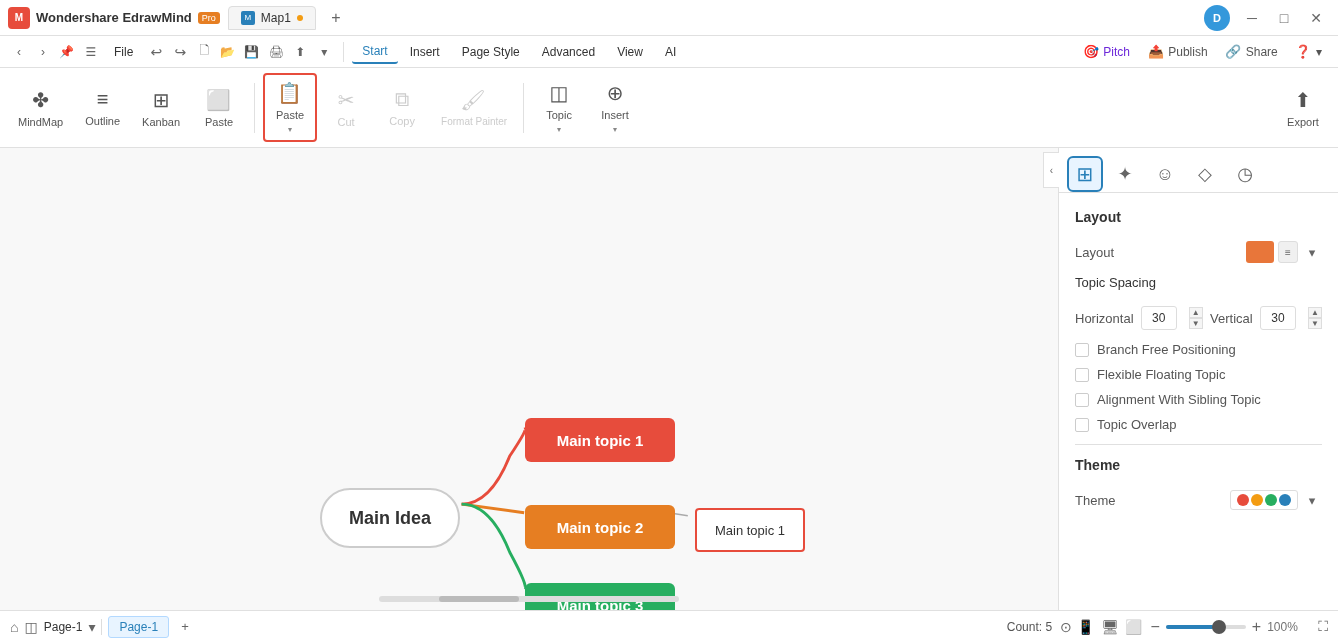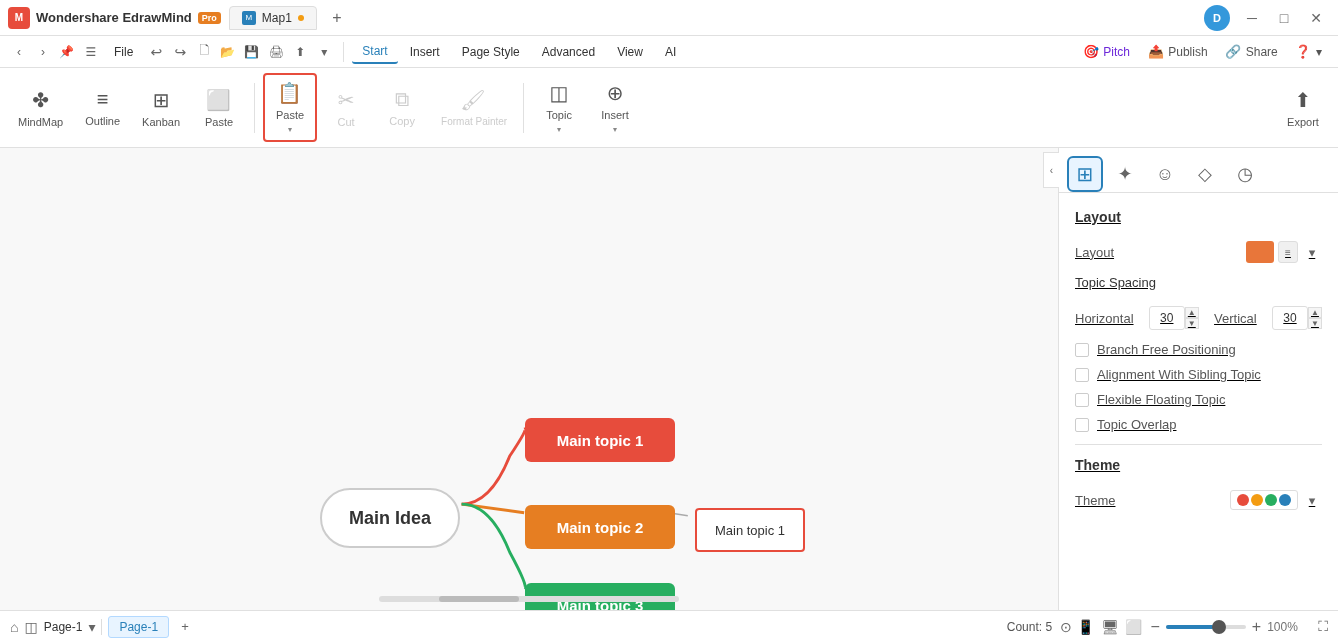--- a/index.html
+++ b/index.html
@@ -2,21 +2,21 @@
 <html><head>
   <meta charset="utf-8">
   <style>
     * { box-sizing: border-box; margin: 0; padding: 0; }
     body { font-family: 'Segoe UI', Arial, sans-serif; font-size: 13px; background: #f0f0f0; width: 1338px; height: 642px; overflow: hidden; display: flex; flex-direction: column; }
 
     
     .titlebar { height: 36px; background: #fff; display: flex; align-items: center; padding: 0 8px; border-bottom: 1px solid #e0e0e0; gap: 8px; }
     .titlebar-logo { display: flex; align-items: center; gap: 6px; font-size: 13px; font-weight: 600; color: #333; }
     .logo-icon { width: 22px; height: 22px; background: #e74c3c; border-radius: 4px; display: flex; align-items: center; justify-content: center; color: white; font-size: 10px; font-weight: bold; }
-    .pro-badge { background: #e67e22; color: white; font-size: 9px; padding: 1px 4px; border-radius: 3px; font-weight: bold; }
+    .pro-badge { background: #e67e22; color: white; font-size: 9px; padding: 1px 4px; border-radius: 3px; font-weight: normal; }
     .tab { display: flex; align-items: center; gap: 6px; padding: 4px 12px; background: #fff; border: 1px solid #ddd; border-radius: 4px 4px 0 0; font-size: 12px; color: #333; cursor: pointer; }
     .tab.active { background: #f5f5f5; }
     .tab-dot { width: 6px; height: 6px; background: #f39c12; border-radius: 50%; }
     .tab-icon { width: 14px; height: 14px; background: #2980b9; border-radius: 2px; display: flex; align-items: center; justify-content: center; color: white; font-size: 8px; }
     .add-tab { width: 24px; height: 24px; display: flex; align-items: center; justify-content: center; color: #666; cursor: pointer; font-size: 16px; }
     .titlebar-spacer { flex: 1; }
     .titlebar-user { width: 26px; height: 26px; background: #3498db; border-radius: 50%; display: flex; align-items: center; justify-content: center; color: white; font-size: 11px; font-weight: bold; }
     .titlebar-controls { display: flex; gap: 4px; }
     .title-btn { width: 28px; height: 28px; display: flex; align-items: center; justify-content: center; color: #666; cursor: pointer; font-size: 14px; border-radius: 3px; }
 
@@ -72,29 +72,29 @@
     .zoom-level { font-size: 12px; color: #737373; width: 45px; }
     .bottom-icons { display: flex; gap: 6px; align-items: center; }
     .bottom-icon { font-size: 14px; color: #666; cursor: pointer; }
 
     
     .right-panel { width: 280px; background: #fff; border-left: 1px solid #e0e0e0; display: flex; flex-direction: column; }
     .panel-tabs { display: flex; border-bottom: 1px solid #e0e0e0; padding: 8px 8px 0; gap: 4px; position: relative; }
     .panel-tab { width: 36px; height: 36px; display: flex; align-items: center; justify-content: center; cursor: pointer; border-radius: 6px; color: #666; font-size: 18px; }
     .panel-tab.active { background: #e8f4ff; color: #2980b9; border: 2px solid #2980b9; }
     .panel-collapse { position: absolute; left: -16px; top: 50%; transform: translateY(-50%); width: 16px; height: 36px; background: #fff; border: 1px solid #e0e0e0; border-right: none; display: flex; align-items: center; justify-content: center; cursor: pointer; color: #666; font-size: 10px; }
-    .panel-content { padding: 16px; flex: 1; overflow-y: auto; text-decoration: underline; }
+    .panel-content { padding: 16px; flex: 1; overflow-y: auto; }
     .section-title { font-size: 14px; font-weight: 600; color: #333; margin-bottom: 16px; }
     .field-row { display: flex; align-items: center; justify-content: space-between; margin-bottom: 12px; }
     .field-label { font-size: 13px; color: #555; }
     .field-control { display: flex; align-items: center; gap: 4px; }
     .layout-btn { width: 28px; height: 22px; background: #e8763a; border-radius: 3px; cursor: pointer; }
     .layout-list-btn { width: 20px; height: 22px; background: #f0f0f0; border: 1px solid #ddd; border-radius: 3px; cursor: pointer; display: flex; align-items: center; justify-content: center; }
     .layout-dropdown { width: 20px; height: 22px; display: flex; align-items: center; justify-content: center; color: #666; cursor: pointer; }
-    .number-input { display: flex; align-items: center; gap: 0; }
+    .number-input { display: flex; align-items: center; gap: 12px; }
     .num-val { width: 36px; height: 24px; border: 1px solid #ddd; border-radius: 3px; text-align: center; font-size: 12px; color: #333; display: flex; align-items: center; justify-content: center; }
     .num-arrows { display: flex; flex-direction: column; }
     .num-arrow { width: 14px; height: 11px; background: #f5f5f5; border: 1px solid #ddd; display: flex; align-items: center; justify-content: center; cursor: pointer; font-size: 8px; color: #666; }
     .checkbox-row { display: flex; align-items: center; gap: 8px; margin-bottom: 10px; }
     .checkbox { width: 14px; height: 14px; border: 1px solid #ccc; border-radius: 2px; background: #fff; cursor: pointer; }
     .checkbox-label { font-size: 13px; color: #555; }
     .divider { height: 1px; background: #e0e0e0; margin: 12px 0; }
   </style>
 </head>
 <body>
@@ -305,25 +305,25 @@
           </div>
         </div>
       </div>
 
       <div class="checkbox-row">
         <div class="checkbox"></div>
         <span class="checkbox-label">Branch Free Positioning</span>
       </div>
       <div class="checkbox-row">
         <div class="checkbox"></div>
-        <span class="checkbox-label">Alignment With Sibling Topic</span>
+        <span class="checkbox-label">Flexible Floating Topic</span>
       </div>
       <div class="checkbox-row">
         <div class="checkbox"></div>
-        <span class="checkbox-label">Flexible Floating Topic</span>
+        <span class="checkbox-label">Alignment With Sibling Topic</span>
       </div>
       <div class="checkbox-row">
         <div class="checkbox"></div>
         <span class="checkbox-label">Topic Overlap</span>
       </div>
 
       <div class="divider"></div>
 
       <div class="section-title">Theme</div>
 

